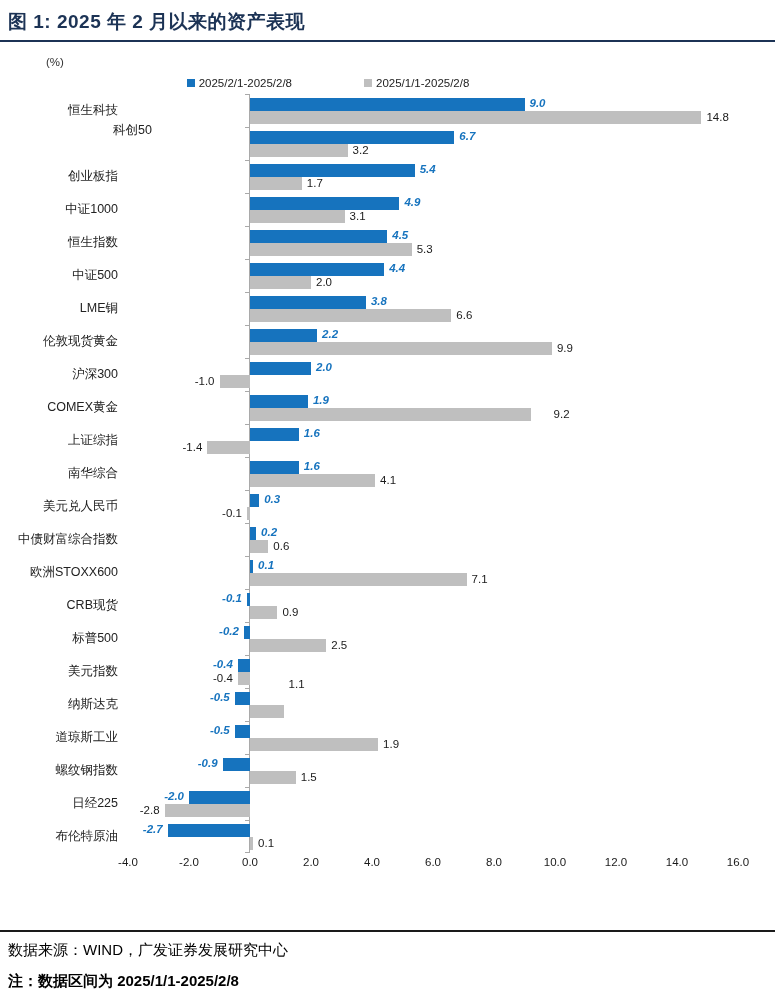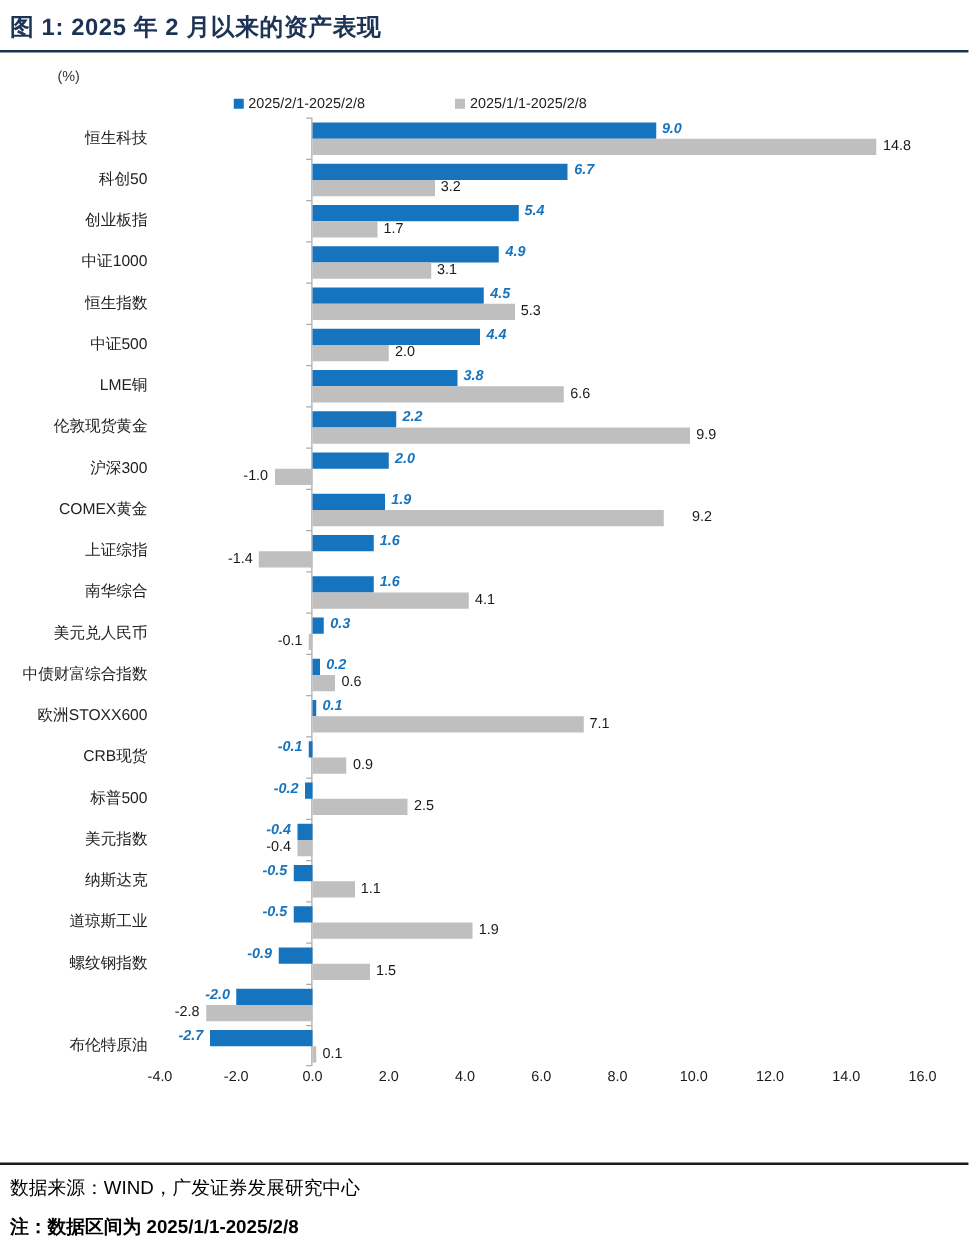--- a/index.html
+++ b/index.html
@@ -80,21 +80,21 @@
       <div class="axis-tick" style="left: 245px; top: 627px;"></div>
       <div class="axis-tick" style="left: 245px; top: 660px;"></div>
       <div class="axis-tick" style="left: 245px; top: 693px;"></div>
       <div class="axis-tick" style="left: 245px; top: 726px;"></div>
       <div class="axis-tick" style="left: 245px; top: 758px;"></div>
       <div class="cat-label" style="top: 0px;">恒生科技</div>
       <div class="bar" style="left: 250px; top: 4px; width: 274.5px; background: rgb(22, 115, 190);"></div>
       <div class="val val-feb" style="top: 3px; width: 52px; left: 529.5px; text-align: left; color: rgb(22, 115, 190);">9.0</div>
       <div class="bar" style="left: 250px; top: 17px; width: 451.4px; background: rgb(191, 191, 191);"></div>
       <div class="val val-ytd" style="top: 17px; width: 52px; left: 706.4px; text-align: left;">14.8</div>
-      <div class="cat-label" style="top: 33px;">科创50</div>
+      <div class="cat-label" style="top: 20px; margin-left: 34px;">科创50</div>
       <div class="bar" style="left: 250px; top: 37px; width: 204.35px; background: rgb(22, 115, 190);"></div>
       <div class="val val-feb" style="top: 36px; width: 52px; left: 459.35px; text-align: left; color: rgb(22, 115, 190);">6.7</div>
       <div class="bar" style="left: 250px; top: 50px; width: 97.6px; background: rgb(191, 191, 191);"></div>
       <div class="val val-ytd" style="top: 50px; width: 52px; left: 352.6px; text-align: left;">3.2</div>
       <div class="cat-label" style="top: 66px;">创业板指</div>
       <div class="bar" style="left: 250px; top: 70px; width: 164.7px; background: rgb(22, 115, 190);"></div>
       <div class="val val-feb" style="top: 69px; width: 52px; left: 419.7px; text-align: left; color: rgb(22, 115, 190);">5.4</div>
       <div class="bar" style="left: 250px; top: 83px; width: 51.85px; background: rgb(191, 191, 191);"></div>
       <div class="val val-ytd" style="top: 83px; width: 52px; left: 306.85px; text-align: left;">1.7</div>
       <div class="cat-label" style="top: 99px;">中证1000</div>
@@ -169,31 +169,32 @@
       <div class="val val-ytd" style="top: 545px; width: 52px; left: 331.25px; text-align: left;">2.5</div>
       <div class="cat-label" style="top: 561px;">美元指数</div>
       <div class="bar" style="left: 237.8px; top: 565px; width: 12.2px; background: rgb(22, 115, 190);"></div>
       <div class="val val-feb" style="top: 564px; width: 52px; left: 180.8px; text-align: right; color: rgb(22, 115, 190);">-0.4</div>
       <div class="bar" style="left: 237.8px; top: 578px; width: 12.2px; background: rgb(191, 191, 191);"></div>
       <div class="val val-ytd" style="top: 578px; width: 52px; left: 180.8px; text-align: right;">-0.4</div>
       <div class="cat-label" style="top: 594px;">纳斯达克</div>
       <div class="bar" style="left: 234.75px; top: 598px; width: 15.25px; background: rgb(22, 115, 190);"></div>
       <div class="val val-feb" style="top: 597px; width: 52px; left: 177.75px; text-align: right; color: rgb(22, 115, 190);">-0.5</div>
       <div class="bar" style="left: 250px; top: 611px; width: 33.55px; background: rgb(191, 191, 191);"></div>
-      <div class="val val-ytd" style="top: 611px; width: 52px; left: 288.55px; text-align: left;">1.1</div>
+      <div class="val val-ytd" style="top: 584px; width: 52px; left: 288.55px; text-align: left;">1.1</div>
       <div class="cat-label" style="top: 627px;">道琼斯工业</div>
       <div class="bar" style="left: 234.75px; top: 631px; width: 15.25px; background: rgb(22, 115, 190);"></div>
       <div class="val val-feb" style="top: 630px; width: 52px; left: 177.75px; text-align: right; color: rgb(22, 115, 190);">-0.5</div>
       <div class="bar" style="left: 250px; top: 644px; width: 128.1px; background: rgb(191, 191, 191);"></div>
       <div class="val val-ytd" style="top: 644px; width: 52px; left: 383.1px; text-align: left;">1.9</div>
       <div class="cat-label" style="top: 660px;">螺纹钢指数</div>
       <div class="bar" style="left: 222.55px; top: 664px; width: 27.45px; background: rgb(22, 115, 190);"></div>
       <div class="val val-feb" style="top: 663px; width: 52px; left: 165.55px; text-align: right; color: rgb(22, 115, 190);">-0.9</div>
       <div class="bar" style="left: 250px; top: 677px; width: 45.75px; background: rgb(191, 191, 191);"></div>
       <div class="val val-ytd" style="top: 677px; width: 52px; left: 300.75px; text-align: left;">1.5</div>
+      <div class="cat-label" style="top: 693px;">日经225</div>
       <div class="bar" style="left: 189px; top: 697px; width: 61px; background: rgb(22, 115, 190);"></div>
       <div class="val val-feb" style="top: 696px; width: 52px; left: 132px; text-align: right; color: rgb(22, 115, 190);">-2.0</div>
       <div class="bar" style="left: 164.6px; top: 710px; width: 85.4px; background: rgb(191, 191, 191);"></div>
       <div class="val val-ytd" style="top: 710px; width: 52px; left: 107.6px; text-align: right;">-2.8</div>
       <div class="cat-label" style="top: 726px;">布伦特原油</div>
       <div class="bar" style="left: 167.65px; top: 730px; width: 82.35px; background: rgb(22, 115, 190);"></div>
       <div class="val val-feb" style="top: 729px; width: 52px; left: 110.65px; text-align: right; color: rgb(22, 115, 190);">-2.7</div>
       <div class="bar" style="left: 250px; top: 743px; width: 3.05px; background: rgb(191, 191, 191);"></div>
       <div class="val val-ytd" style="top: 743px; width: 52px; left: 258.05px; text-align: left;">0.1</div>
     </div>

